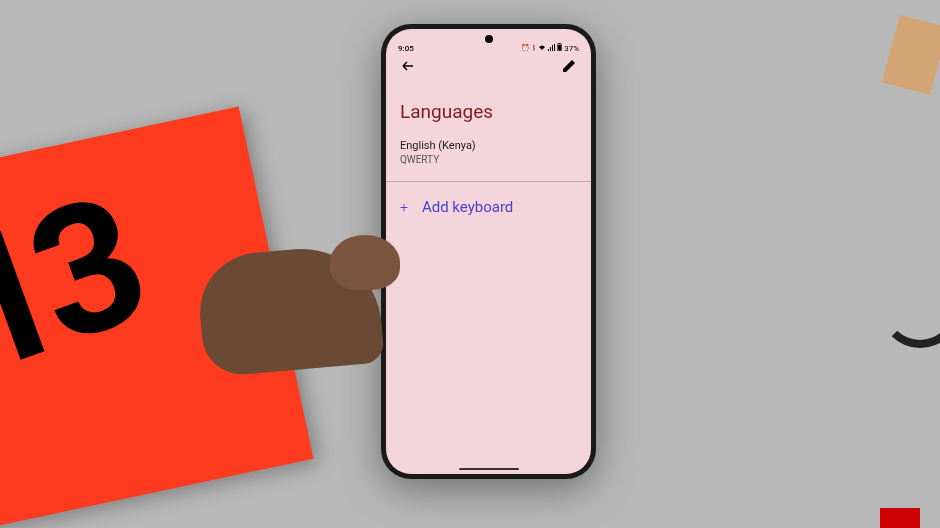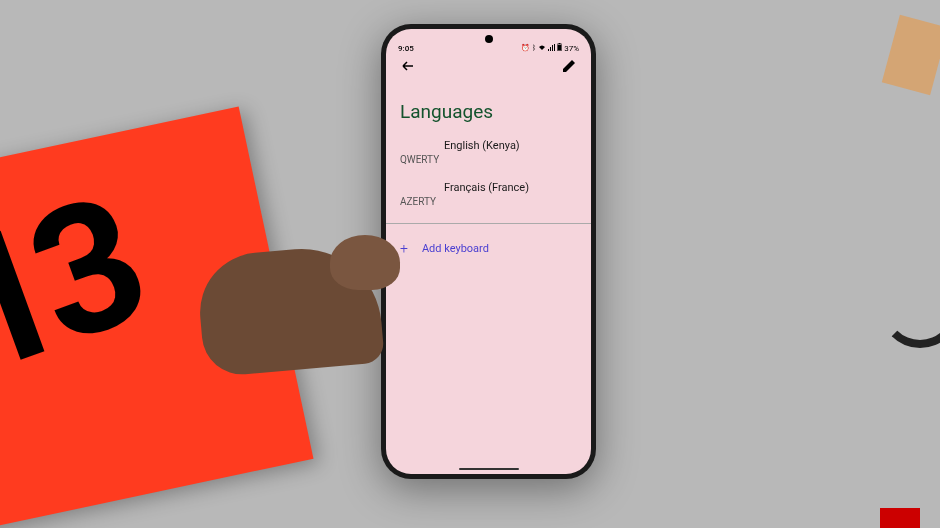--- a/index.html
+++ b/index.html
@@ -121,40 +121,39 @@
     .back-icon, .edit-icon {
       width: 16px;
       height: 16px;
       cursor: pointer;
     }
     
     
     .page-title {
       font-size: 19px;
       font-weight: 400;
-      color: #14532d;
+      color: #7f1d1d;
       padding: 18px 14px 8px;
     }
     
     
     .subtitle {
       font-size: 8px;
       color: #4a3fd1;
       padding: 2px 14px 10px;
     }
     
     
     .language-item {
       padding: 8px 14px;
     }
     .language-name {
       font-size: 11px;
       color: #1a1a1a;
       margin-bottom: 2px;
-      margin-left: 44px;
     }
     .language-layout {
       font-size: 10px;
       color: #555;
     }
     
     
     .divider {
       height: 1px;
       background: #aaa;
@@ -169,21 +168,21 @@
       padding: 8px 14px;
       cursor: pointer;
     }
     .plus-icon {
       color: #4a3fd1;
       font-size: 14px;
       font-weight: 300;
     }
     .add-text {
       color: #4a3fd1;
-      font-size: 11px;
+      font-size: 15px;
     }
     
     
     .nav-bar {
       position: absolute;
       bottom: 4px;
       left: 50%;
       transform: translateX(-50%);
       width: 60px;
       height: 2px;
@@ -278,24 +277,20 @@
       </div>
     </div>
 
     <h1 class="page-title">Languages</h1>
 
     <div class="language-item">
       <div class="language-name">English (Kenya)</div>
       <div class="language-layout">QWERTY</div>
     </div>
 
-    <div class="language-item">
-      <div class="language-name">Français (France)</div>
-      <div class="language-layout">AZERTY</div>
-    </div>
 
     <div class="divider"></div>
 
     <div class="add-keyboard">
       <span class="plus-icon">+</span>
       <span class="add-text">Add keyboard</span>
     </div>
 
     <div class="nav-bar"></div>
   </div>

